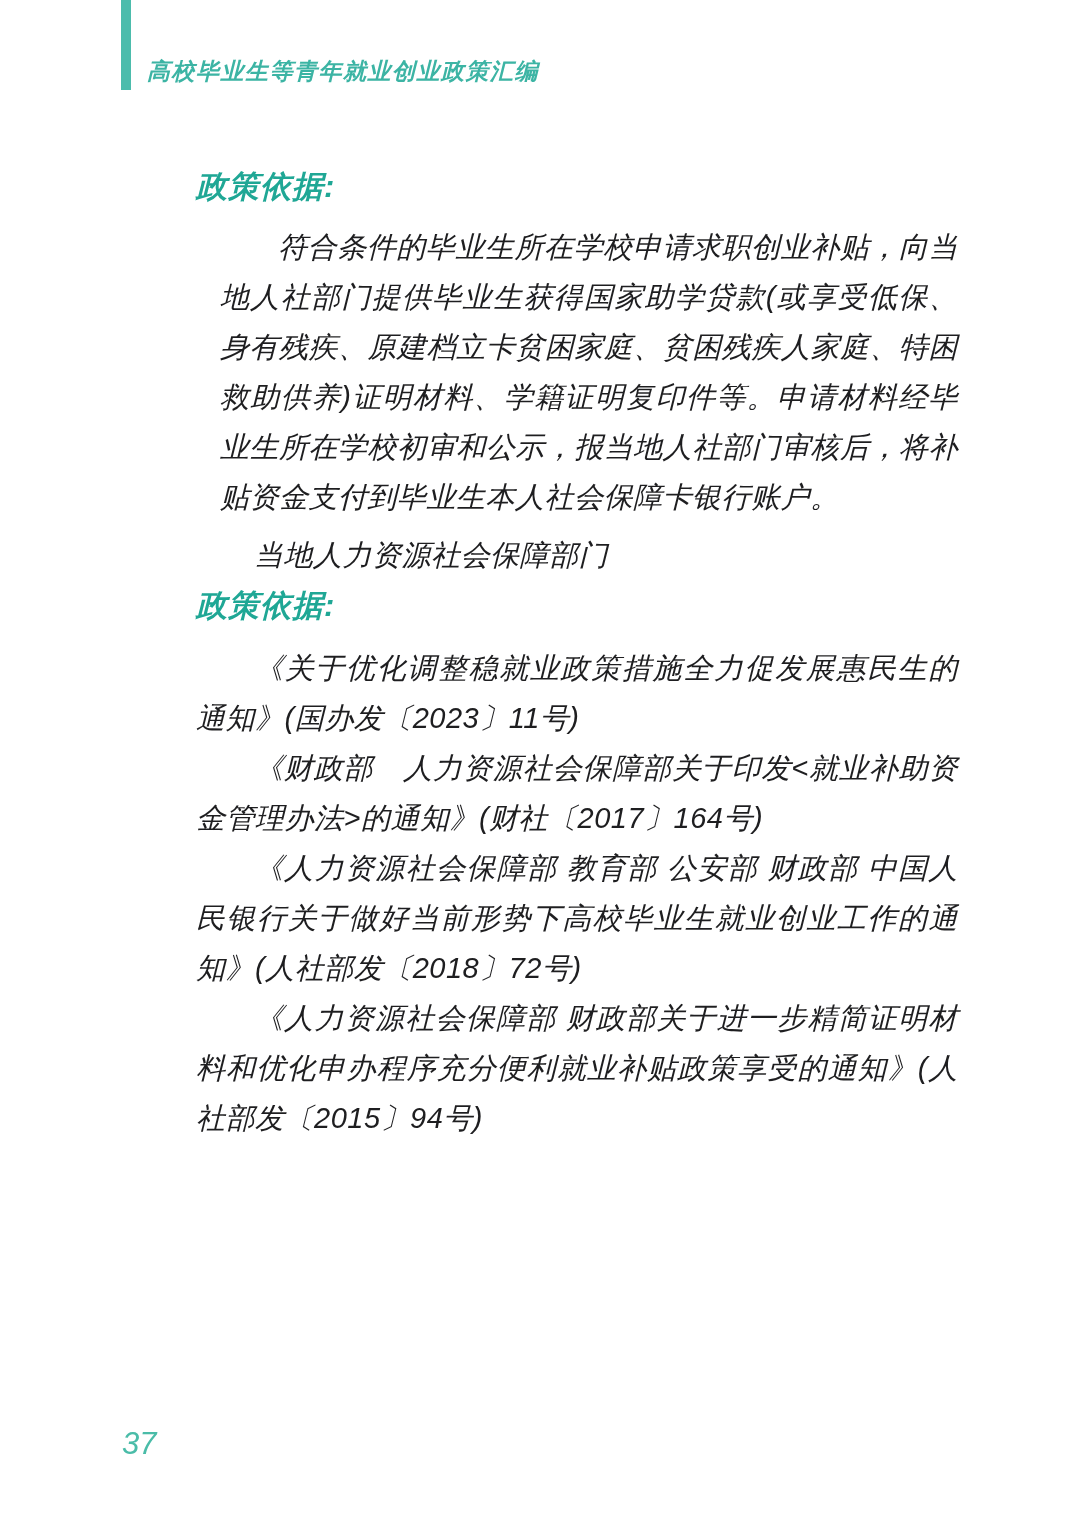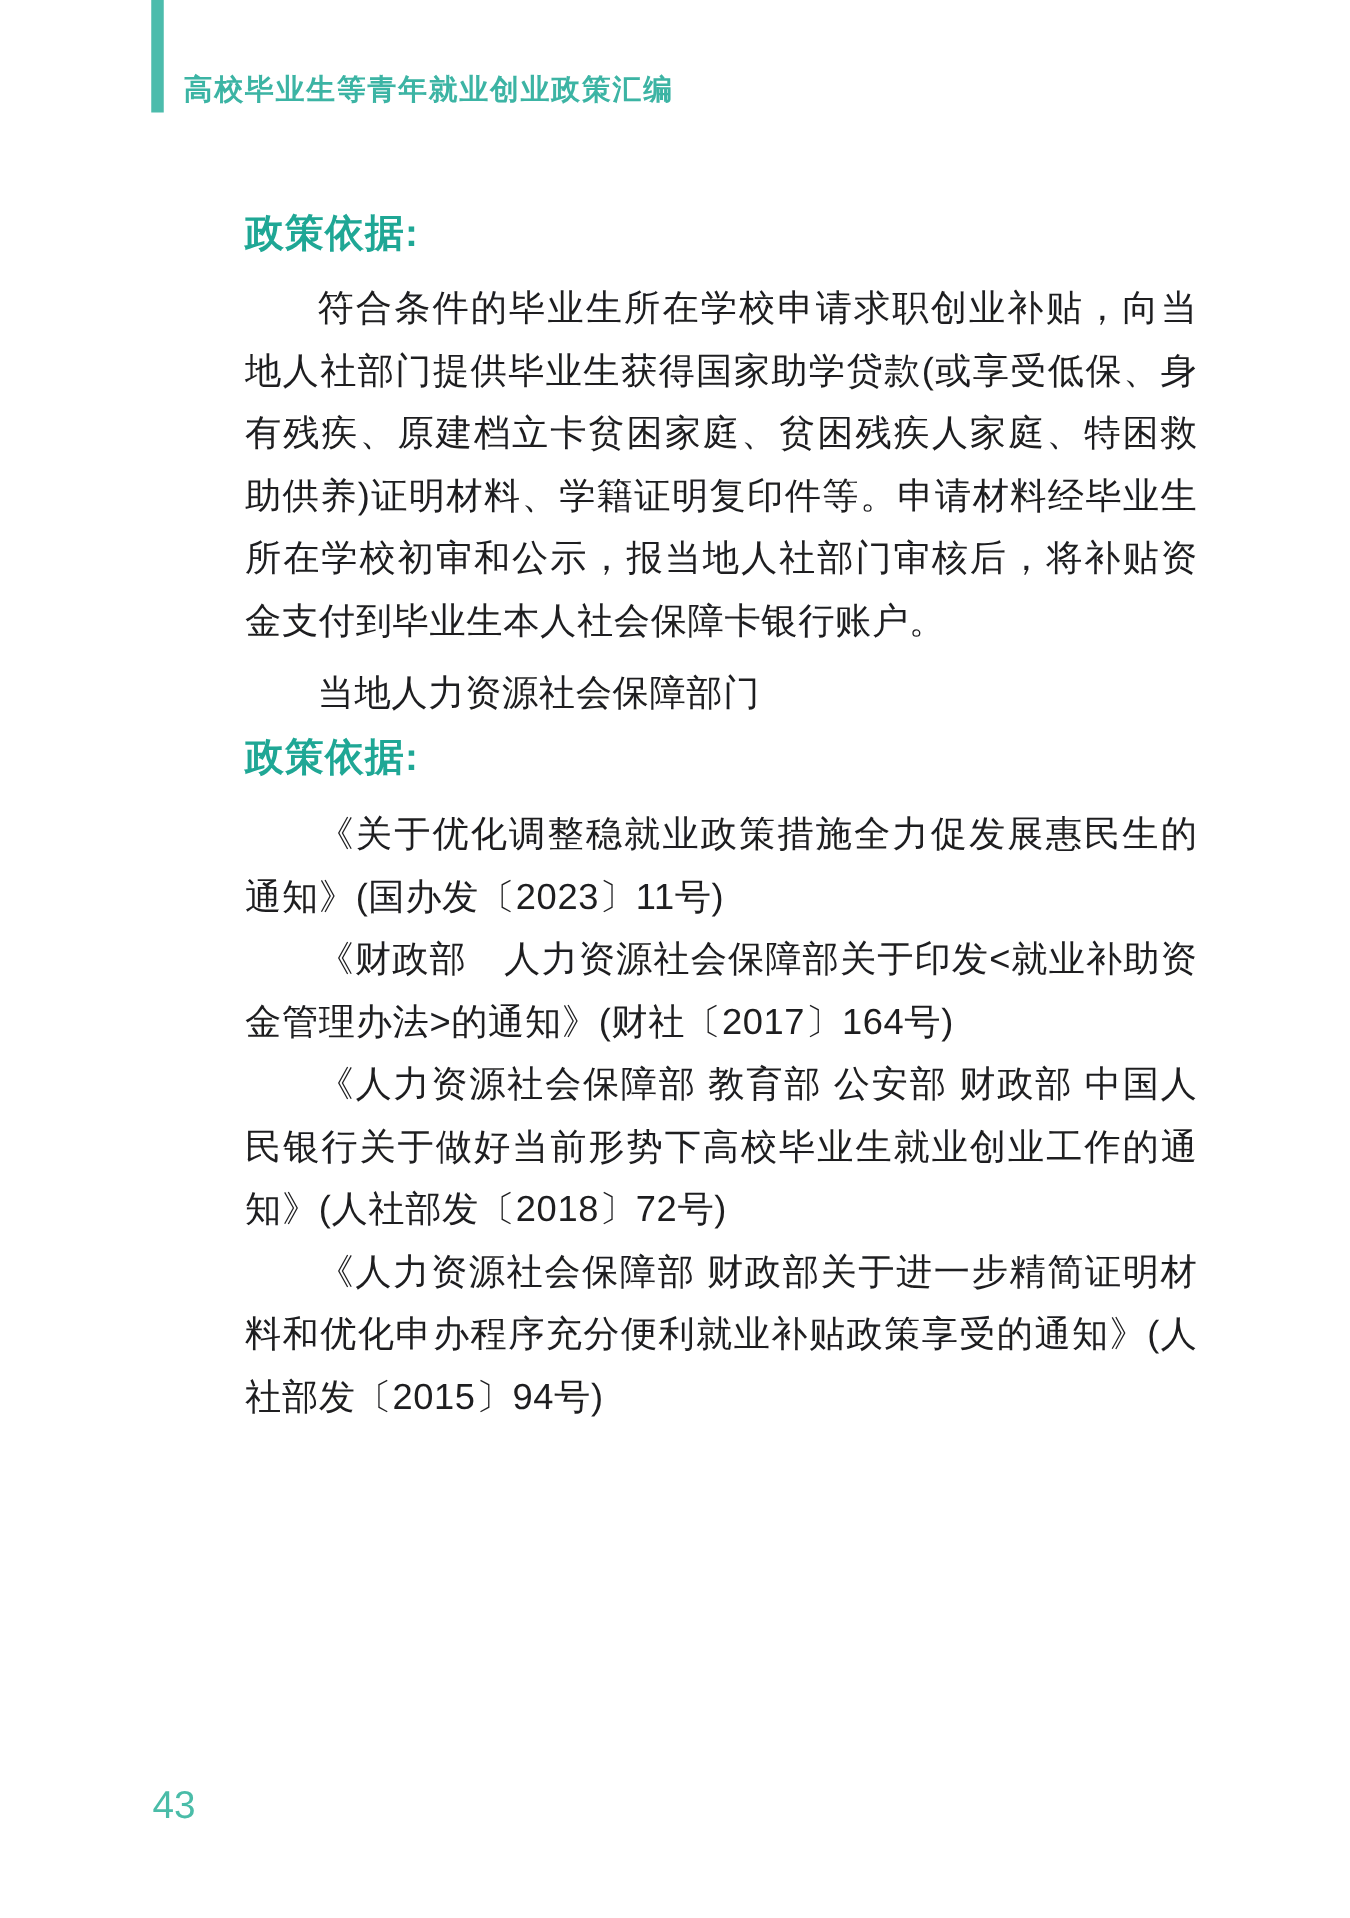--- a/index.html
+++ b/index.html
@@ -7,20 +7,21 @@
     padding: 0;
     background: #ffffff;
   }
   .page {
     position: relative;
     width: 1080px;
     height: 1534px;
     background: #ffffff;
     font-family: "Liberation Sans", "DejaVu Sans", sans-serif;
     overflow: hidden;
+    font-style: italic;
   }
   
   .header-bar {
     position: absolute;
     left: 121px;
     top: 0;
     width: 10px;
     height: 90px;
     background: #4cbcac;
   }
@@ -58,21 +59,21 @@
   .h-policy  { margin-top: 7px; }
 
   .para {
     font-size: 29px;
     line-height: 50px;
     text-align: justify;
     text-indent: 2em;
     letter-spacing: 0.5px;
     margin: 0;
   }
-  .p-first  { margin-top: 16px; }
+  .p-first  { margin-top: 16px; margin-left: 24px; }
   .p-agency { margin-top: 8px; }
   .p-policy-first { margin-top: 18px; }
 
   
   .page-number {
     position: absolute;
     left: 122px;
     top: 1426px;
     font-size: 31px;
     color: #4abca8;
@@ -97,15 +98,15 @@
 
     <h2 class="section-heading h-policy">
       <span>政策依据</span><span class="colon" style="color:#1fa795">:</span>
     </h2>
     <p class="para p-policy-first">《关于优化调整稳就业政策措施全力促发展惠民生的通知》(国办发〔2023〕11号)</p>
     <p class="para">《财政部　人力资源社会保障部关于印发&lt;就业补助资金管理办法&gt;的通知》(财社〔2017〕164号)</p>
     <p class="para">《人力资源社会保障部 教育部 公安部 财政部 中国人民银行关于做好当前形势下高校毕业生就业创业工作的通知》(人社部发〔2018〕72号)</p>
     <p class="para">《人力资源社会保障部 财政部关于进一步精简证明材料和优化申办程序充分便利就业补贴政策享受的通知》(人社部发〔2015〕94号)</p>
   </div>
 
-  <div class="page-number">43</div>
+  <div class="page-number">37</div>
 
 </div>
 
 </body></html>

